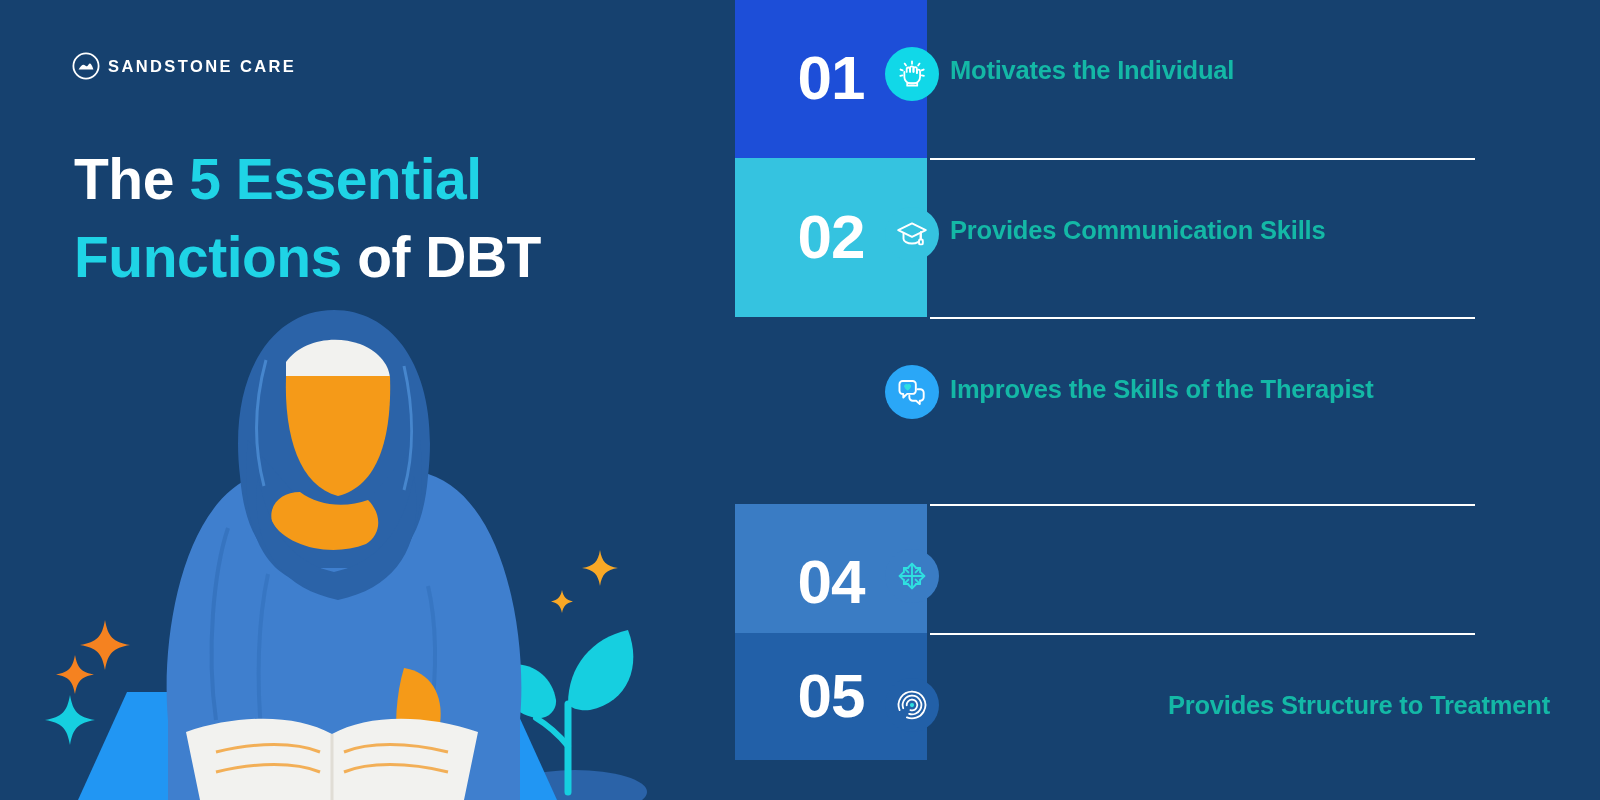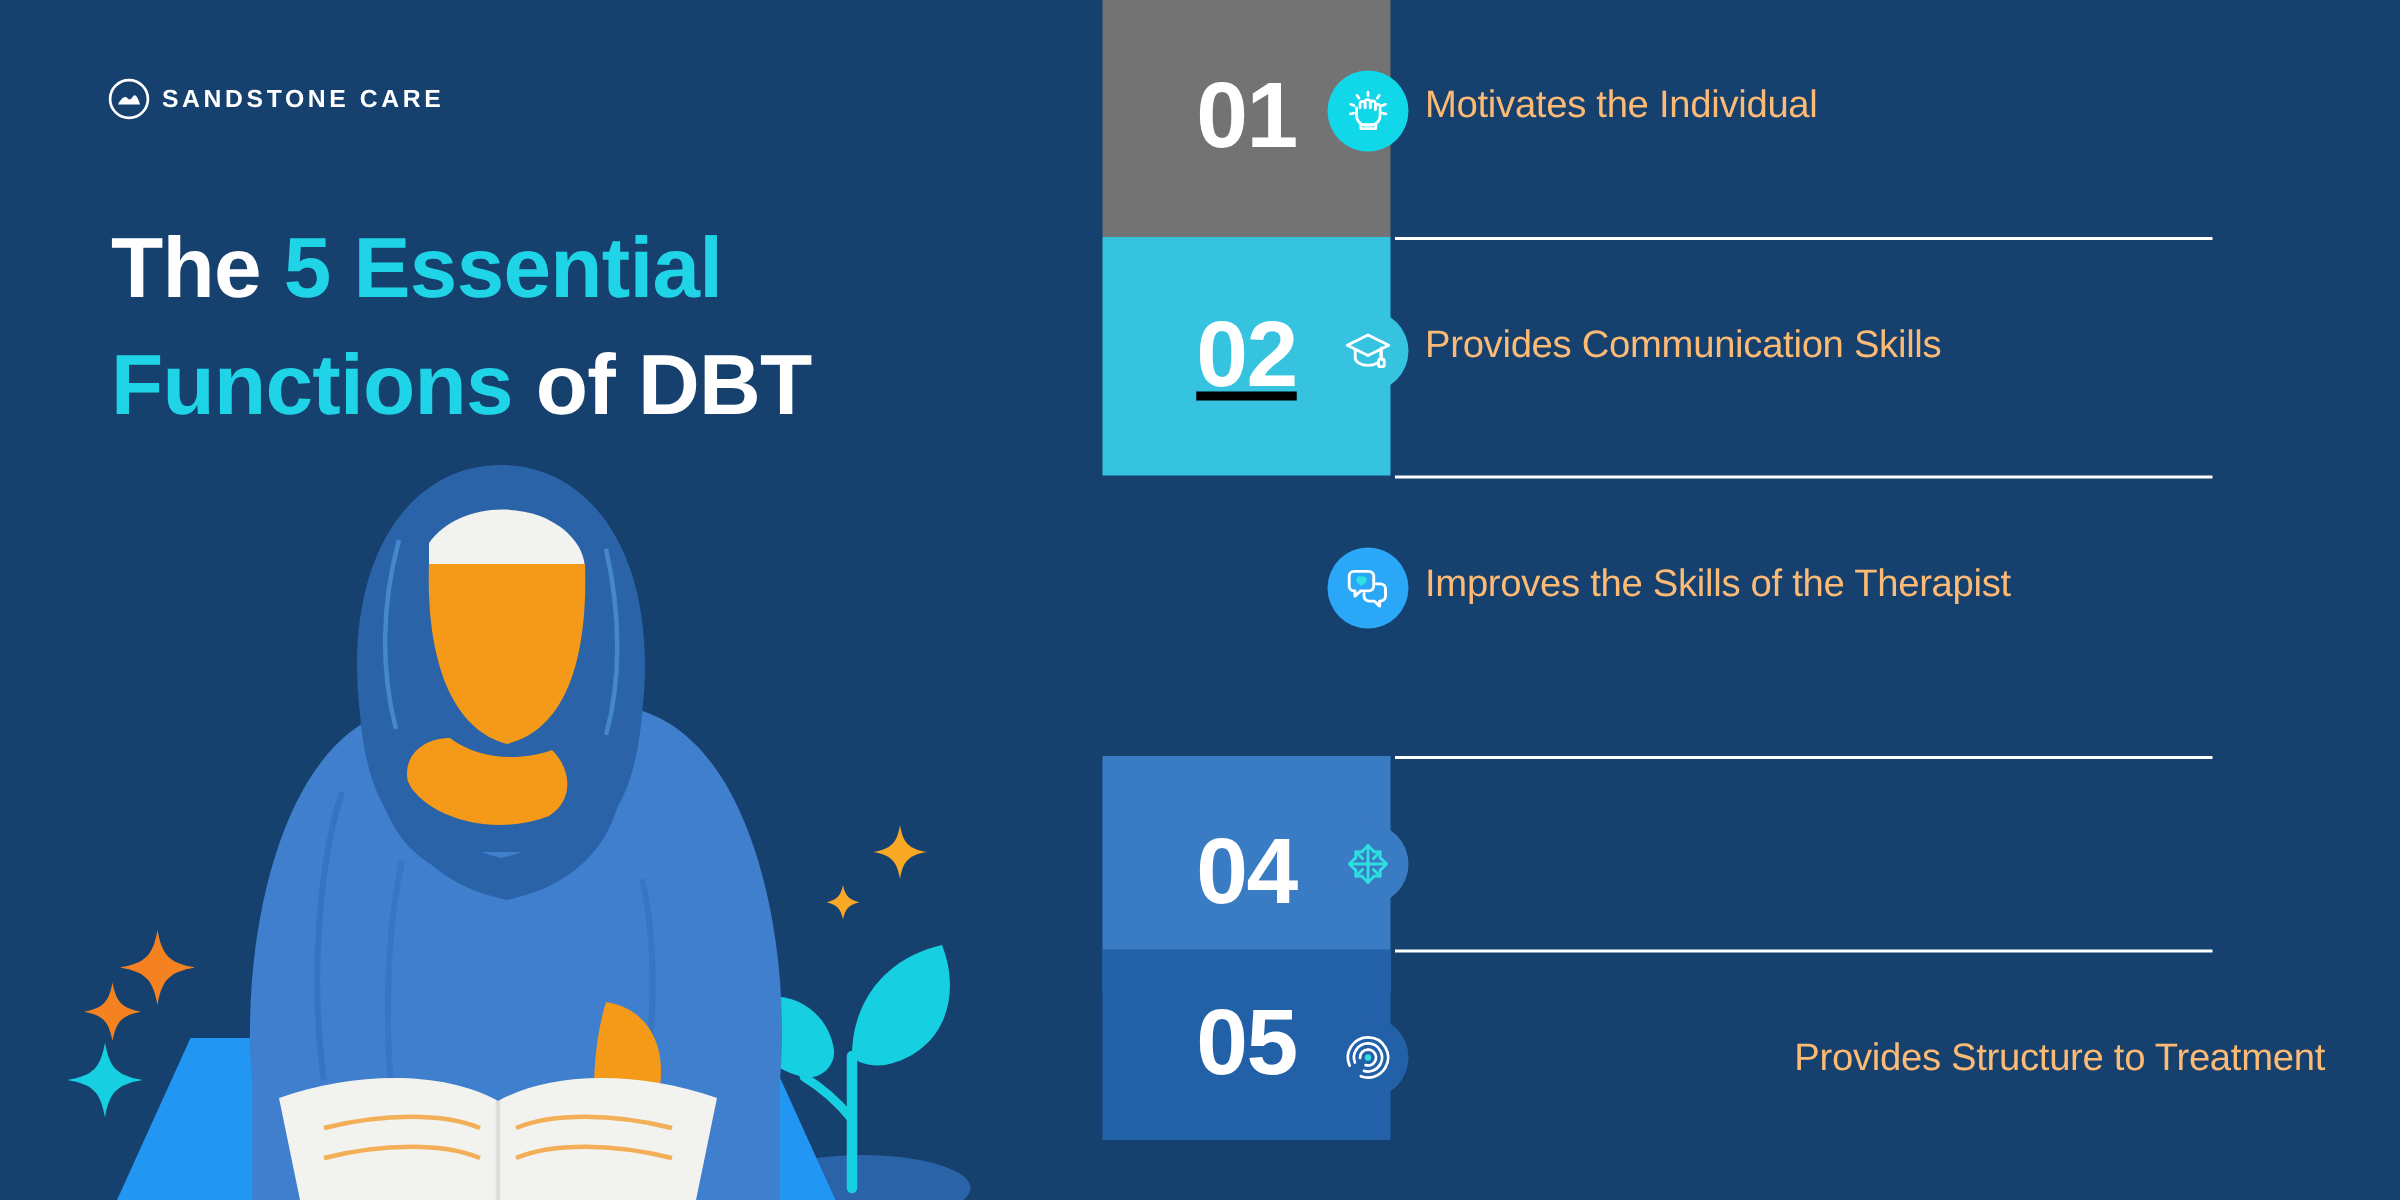--- a/index.html
+++ b/index.html
@@ -74,23 +74,23 @@
     position:absolute;
     left:163px;
     width:54px; height:54px;
     border-radius:50%;
     display:flex; align-items:center; justify-content:center;
   }
   .icon-circle svg { width:34px; height:34px; display:block; }
   .row-label {
     position:absolute;
     left:228px;
-    color:#fdba74;
+    color:#14b8a6;
     font-size:25.5px;
-    font-weight:400;
+    font-weight:700;
     line-height:1.33;
     letter-spacing:-0.2px;
     width:600px;
   }
   .divider {
     position:absolute;
     left:208px;
     width:545px;
     height:2px;
     background:#ffffff;
@@ -168,21 +168,21 @@
 
       <path d="M300 192 C318 206 346 208 368 200 C382 214 382 234 366 244 C330 258 286 246 272 222 C268 204 282 192 300 192 Z" fill="#f59a18"></path>
 
       <path d="M258 176 C268 228 290 262 334 272 C380 262 404 228 414 176 C424 236 404 286 338 300 C272 286 250 236 258 176 Z" fill="#2b63a8"></path>
     </svg>
   </div>
 
   <div class="right-panel">
 
     <div class="row" style="top:0px; height:158px;">
-      <div class="num-block" style="background:#737373;">
+      <div class="num-block" style="background:#1d4ed8;">
         <span class="num">01</span>
       </div>
       <div class="icon-circle" style="background:#11d8e8; top:47px;">
         <svg viewBox="0 0 32 32" fill="none" stroke="#ffffff" stroke-width="1.7" stroke-linecap="round" stroke-linejoin="round">
           <path d="M11 14 v-2.5 a1.6 1.6 0 0 1 3.2 0 V14"></path>
           <path d="M14.2 13.6 v-3.2 a1.6 1.6 0 0 1 3.2 0 V14"></path>
           <path d="M17.4 13.8 v-2.6 a1.6 1.6 0 0 1 3.2 0 V15"></path>
           <path d="M20.6 15 v-1.6 a1.5 1.5 0 0 1 3 0 v5.4 a6.2 6.2 0 0 1 -6.2 6.2 h-2.4 a6.2 6.2 0 0 1 -6.2 -6.2 V14"></path>
           <path d="M11.5 24.6 h9.4 v2.4 h-9.4 z"></path>
           <path d="M16 6.4 V4.2"></path>
@@ -192,21 +192,21 @@
             <path d="M25 12.6 L27 11.8"></path>
           <path d="M7 17.4 L5 17.8"></path>
             <path d="M25.2 17.4 L27.2 17.8"></path>
         </svg>
       </div>
       <div class="row-label" style="top:54px;">Motivates the Individual</div>
     </div>
 
     <div class="row" style="top:158px; height:159px;">
       <div class="divider" style="top:0px;"></div>
-      <div class="num-block" style="background:#35c3e0;text-decoration:underline;">
+      <div class="num-block" style="background:#35c3e0;">
         <span class="num">02</span>
       </div>
       <div class="icon-circle" style="background:#35c3e0; top:49px;">
         <svg viewBox="0 0 32 32" fill="none" stroke="#ffffff" stroke-width="1.8" stroke-linecap="round" stroke-linejoin="round">
           <path d="M16 6 L29 12.4 L16 18.8 L3 12.4 Z"></path>
           <path d="M8 15.4 v5 c0 2.6 3.6 4.6 8 4.6 s8 -2 8 -4.6 v-5"></path>
           <path d="M24.4 14 v7.2"></path>
           <rect x="22.6" y="21.2" width="3.6" height="4.6" rx="1.2" fill="#35c3e0"></rect>
         </svg>
       </div>

